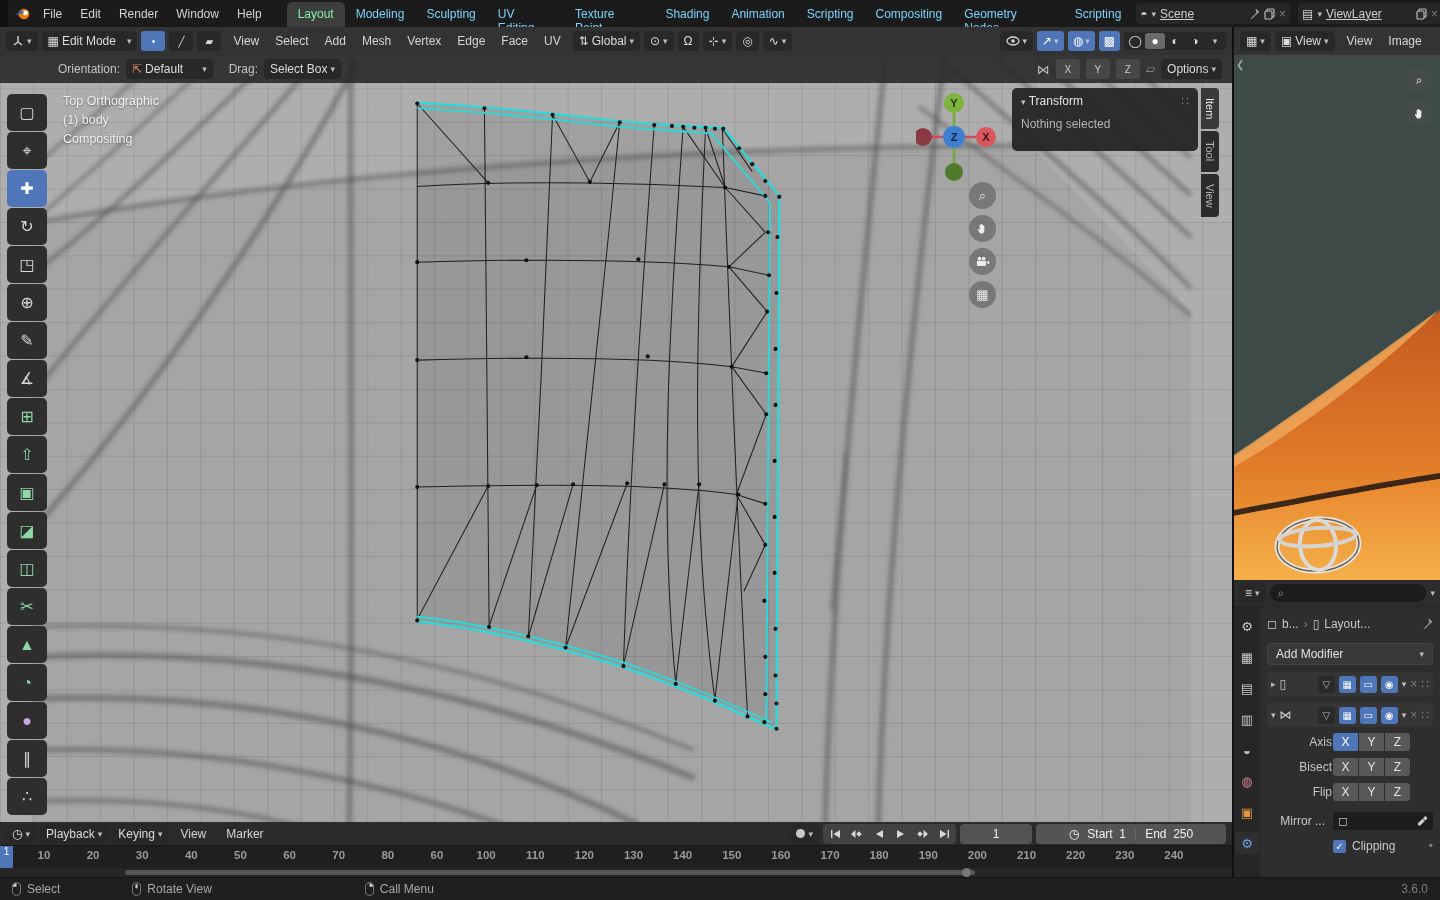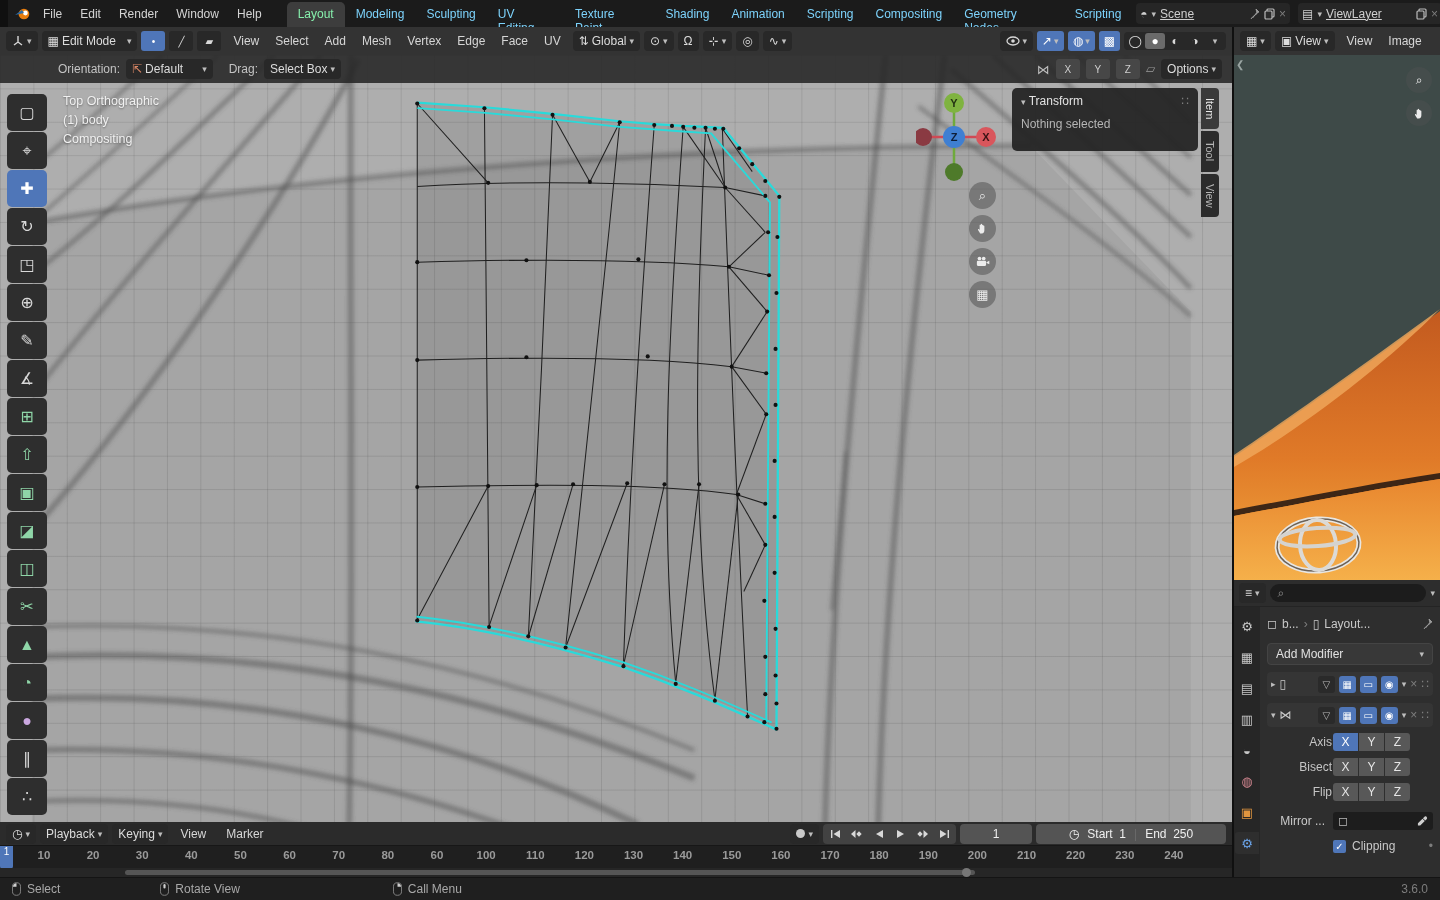--- a/index.html
+++ b/index.html
@@ -739,21 +739,21 @@
   </div>
 
   <div id="statusbar" class="abs">
     <span class="sb-item">
       <svg width="9" height="14" viewBox="0 0 10 15">
           <rect x="0.5" y="0.5" width="9" height="14" rx="4.5" fill="none" stroke="#8a8a8a"></rect>
           <path d="M1 5 a4 4.5 0 0 1 4-4 v4z" fill="#cfcfcf"></path>
         </svg>
       <span>Select</span>
     </span>
-    <span class="sb-item" style="margin-left:92px;">
+    <span class="sb-item" style="margin-left:64px;">
       <svg width="9" height="14" viewBox="0 0 10 15">
           <rect x="0.5" y="0.5" width="9" height="14" rx="4.5" fill="none" stroke="#8a8a8a"></rect>
           <rect x="3.8" y="2" width="2.4" height="5" rx="1.2" fill="#cfcfcf"></rect>
         </svg>
       <span>Rotate View</span>
     </span>
     <span class="sb-item" style="margin-left:145px;">
       <svg width="9" height="14" viewBox="0 0 10 15">
           <rect x="0.5" y="0.5" width="9" height="14" rx="4.5" fill="none" stroke="#8a8a8a"></rect>
           <path d="M9 5 a4 4.5 0 0 0 -4-4 v4z" fill="#cfcfcf"></path>

